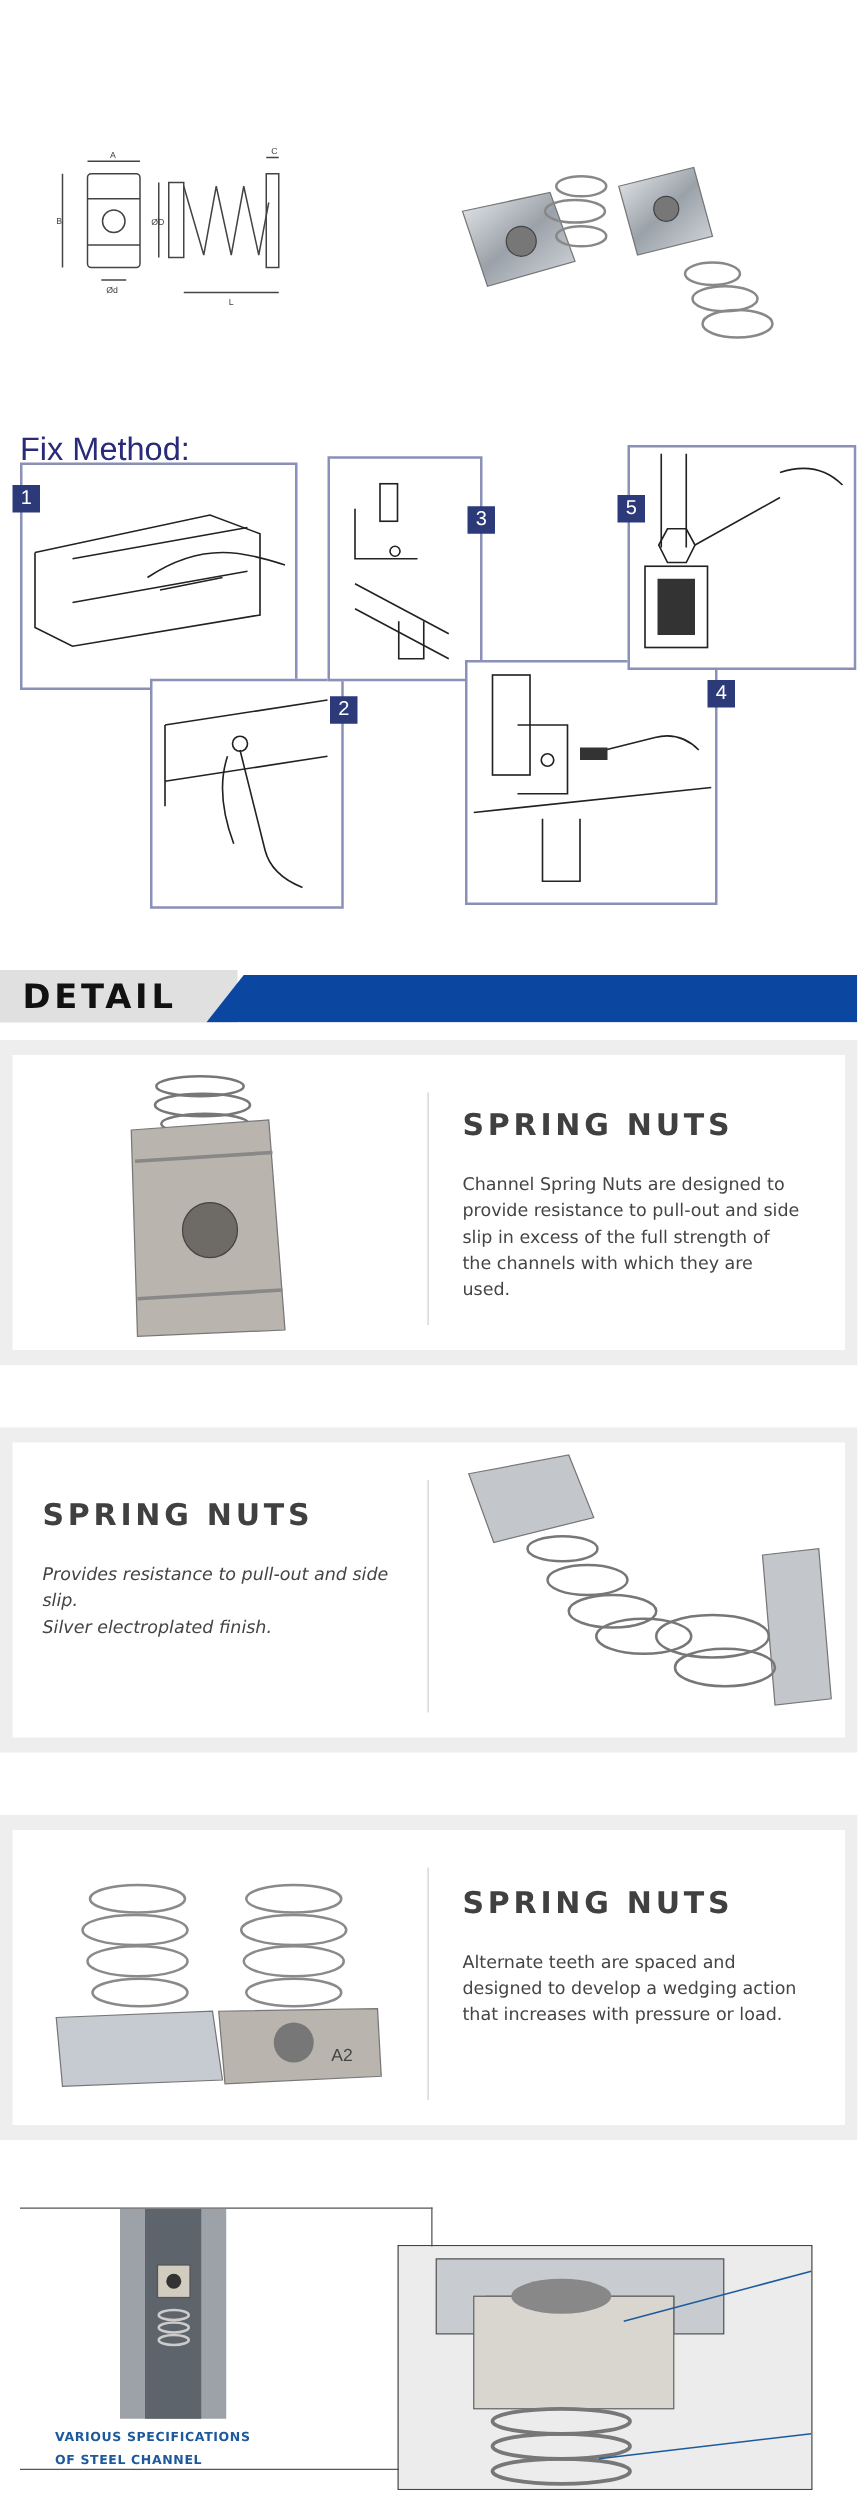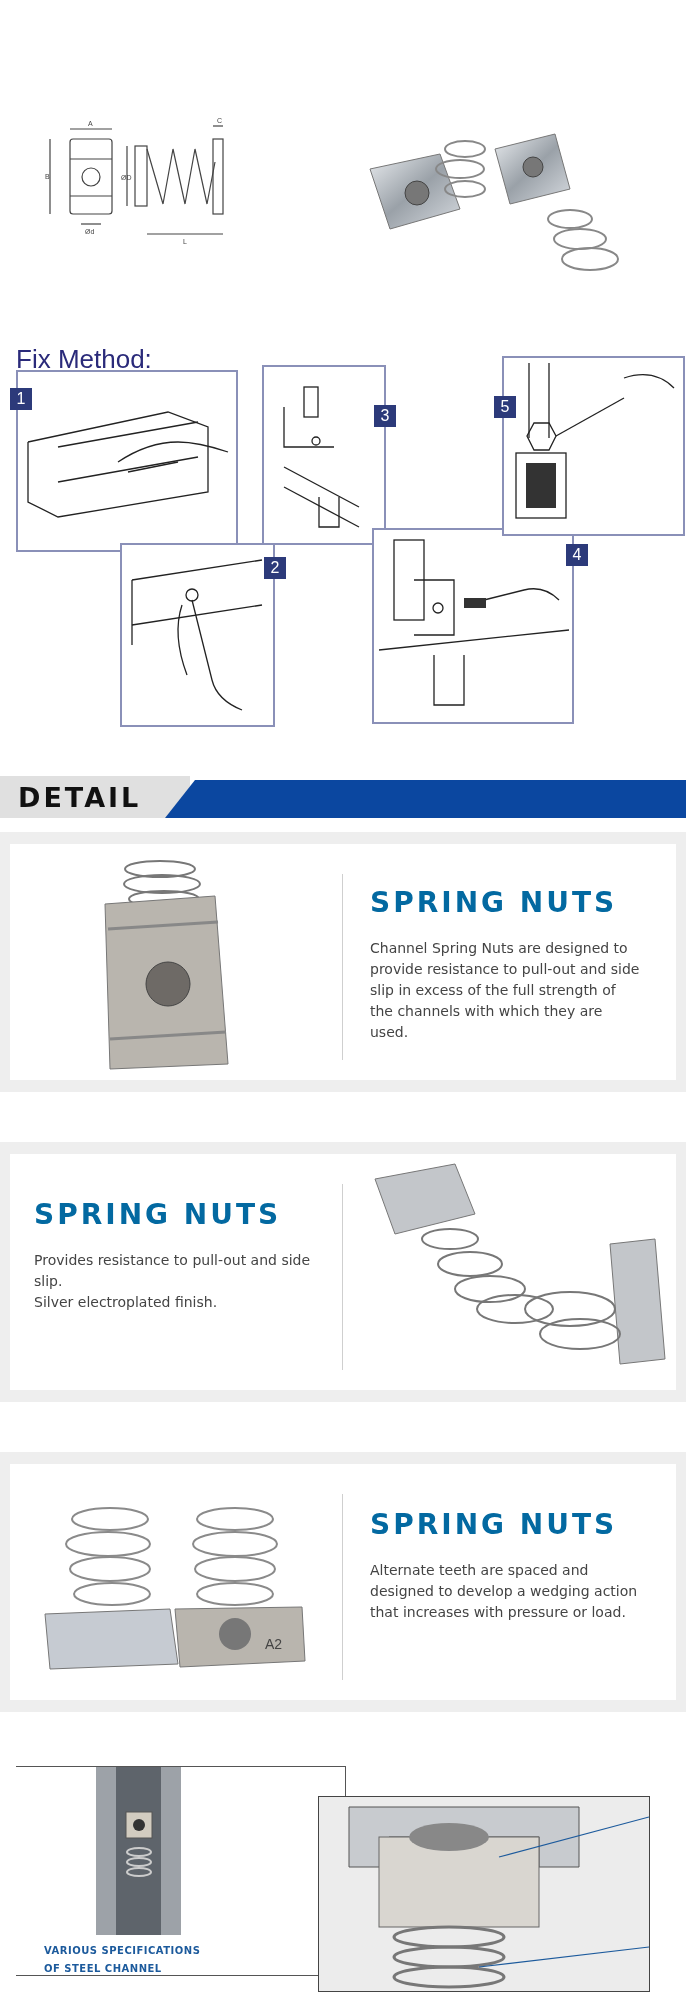--- a/index.html
+++ b/index.html
@@ -31,21 +31,21 @@
     position: absolute; left: 18px; top: 6px; font-family: "DejaVu Sans", sans-serif;
     font-weight: bold; font-size: 27px; letter-spacing: 3px; color: #111;
   }
 
   
   .card-outer { position: absolute; left: 0; width: 686px; background: #eeeeee; }
   .card-inner { position: absolute; left: 10px; right: 10px; top: 12px; bottom: 12px; background: #fff; }
   .card-divider { position: absolute; width: 1px; background: #cfcfcf; }
   .card-title {
     position: absolute; font-family: "DejaVu Sans", sans-serif; font-weight: bold;
-    font-size: 28px; letter-spacing: 3px; color: #0369a1;
+    font-size: 24px; letter-spacing: 3px; color: #404040;
   }
   .card-desc {
     position: absolute; font-family: "DejaVu Sans", sans-serif; font-size: 14px;
     line-height: 21px; color: #444;
   }
   .photo { position: absolute; text-align: center; }
 
   
   .app-left-box { position: absolute; left: 16px; top: 1766px; width: 330px; height: 210px; border: 1.5px solid #555; border-left: none; }
   .app-title { position: absolute; left: 374px; top: 1845px; font-family: "DejaVu Sans", sans-serif; font-weight: bold; font-size: 20px; color: #1c5a9c; letter-spacing: 1px; }
@@ -209,21 +209,21 @@
     </div>
     <div class="card-divider" style="left:332px; top:30px; height:186px;"></div>
     <div class="card-title" style="left:360px; top:42px;">SPRING NUTS</div>
     <div class="card-desc" style="left:360px; top:94px; width:270px;">Channel Spring Nuts are designed to provide resistance to pull-out and side slip in excess of the full strength of the channels with which they are used.</div>
   </div>
 </div>
 
 <div class="card-outer" style="top:1142px; height:260px;">
   <div class="card-inner">
     <div class="card-title" style="left:24px; top:44px;">SPRING NUTS</div>
-    <div class="card-desc" style="left:24px; top:96px; width:280px;">
+    <div class="card-desc" style="left:24px; top:96px; width:280px;font-style:italic;">
       <div>Provides resistance to pull-out and side slip.</div>
       <div>Silver electroplated finish.</div>
     </div>
     <div class="card-divider" style="left:332px; top:30px; height:186px;"></div>
     <div class="photo" style="left:355px; top:5px; width:310px; height:230px;">
       <svg width="310" height="230">
         <polygon points="10,20 90,5 110,55 30,75" fill="#c3c6ca" stroke="#777"></polygon>
         <polygon points="245,85 290,80 300,200 255,205" fill="#c3c6ca" stroke="#777"></polygon>
         <g fill="none" stroke="#777" stroke-width="2">
           <ellipse cx="85" cy="80" rx="28" ry="10"></ellipse>

